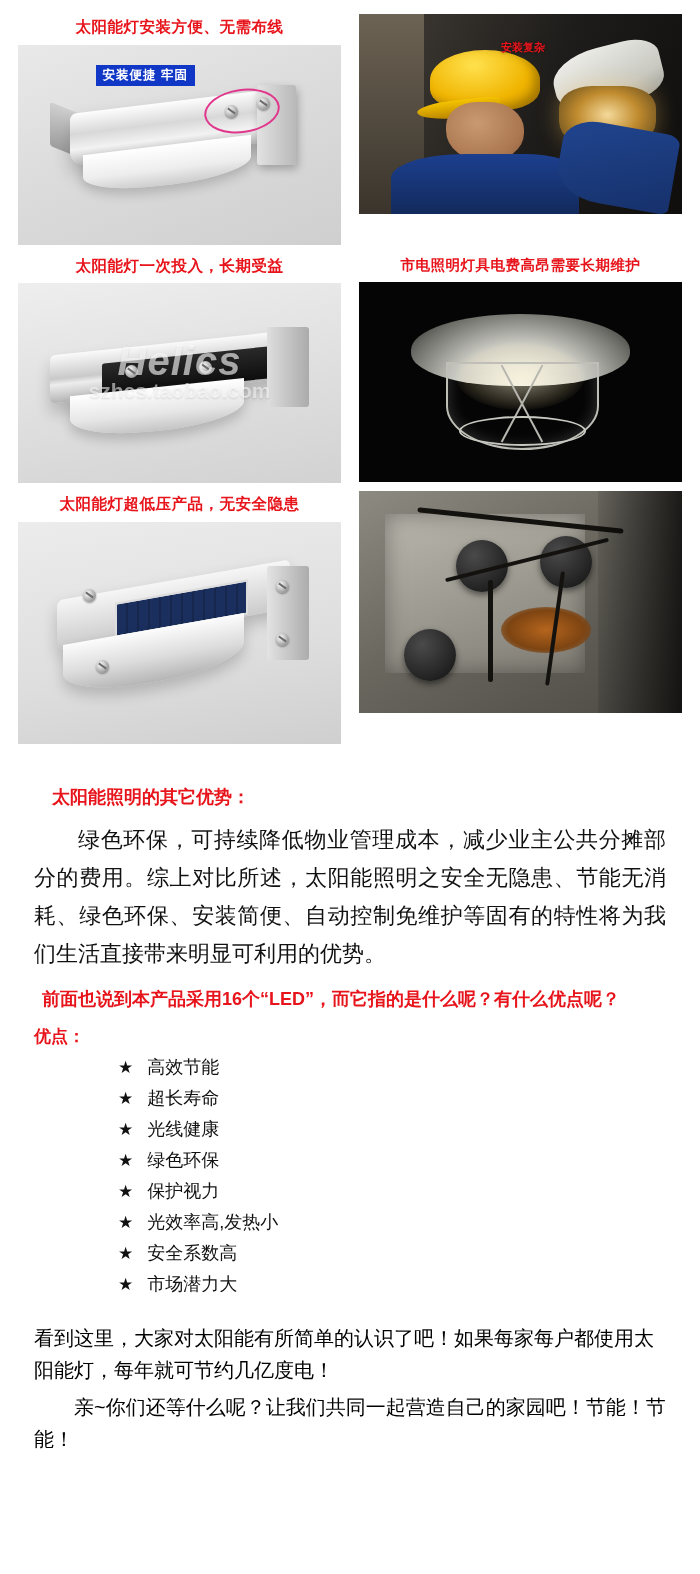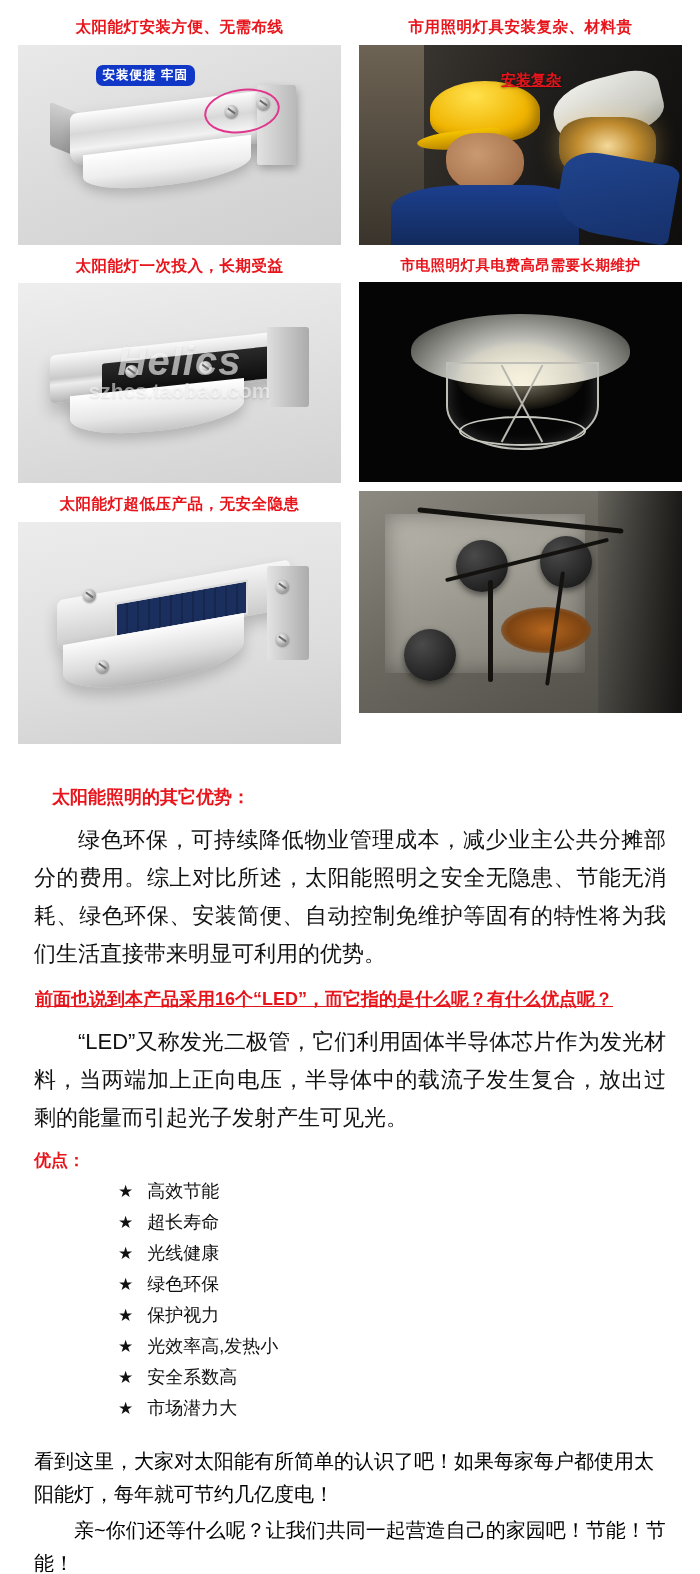--- a/index.html
+++ b/index.html
@@ -126,25 +126,24 @@
   .ellipse-mark {
     position: absolute;
     border: 2px solid #e0368c;
     border-radius: 50%;
     width: 72px; height: 40px;
     transform: rotate(-8deg);
   }
   .redlabel {
     position:absolute;
     color:#e8141b;
-    font-size:15px;
+    font-size:11px;
     font-weight:bold;
     text-shadow: 0 0 3px rgba(0,0,0,.55);
     white-space: nowrap;
-    text-decoration: underline;
   }
 
   
   .p-worker {
     background: linear-gradient(180deg,#2b2b2b 0%, #1b1b1b 100%);
   }
   .w-wall {
     position:absolute; inset:0;
     background:
       linear-gradient(110deg, rgba(70,64,56,.9) 0%, rgba(30,28,26,.95) 55%, rgba(15,14,13,1) 100%);
@@ -380,21 +379,21 @@
   .content {
     padding: 18px 34px 30px 34px;
   }
   .head-red {
     color: #e8141b;
     font-size: 18px;
     font-weight: bold;
     margin: 14px 0 10px 18px;
     line-height: 1.5;
   }
-  .head-red.block { margin-left: 1px; text-decoration: underline; }
+  .head-red.block { margin-left: 8px; }
   .para {
     font-size: 22px;
     line-height: 1.72;
     color: #111;
     text-indent: 2em;
     margin: 6px 0 10px 0;
     text-align: justify;
   }
   .sub-red {
     color: #e8141b;
@@ -436,25 +435,24 @@
       <div class="col">
         <div class="caption">太阳能灯安装方便、无需布线</div>
         <div class="photo p-solar">
           <div class="lamp-arm"></div>
           <div class="lamp-body"></div>
           <div class="lamp-head"></div>
           <div class="lamp-bracket"></div>
           <div class="screw" style="right:22%; top:26%;"></div>
           <div class="screw" style="right:32%; top:30%;"></div>
           <div class="ellipse-mark" style="right:19%; top:22%;"></div>
-          <div class="tagbox" style="left:24%; top:10%;border-radius:7px;">安装便捷 牢固</div>
+          <div class="tagbox" style="left:24%; top:10%;">安装便捷 牢固</div>
         </div>
       </div>
       <div class="col">
-        <div class="caption">市用照明灯具安装复杂、材料贵</div>
         <div class="photo p-worker">
           <div class="w-wall"></div>
           <div class="w-panelL"></div>
           <div class="w-glove"></div>
           <div class="w-lamp"></div>
           <div class="w-helmet"></div>
           <div class="w-brim"></div>
           <div class="w-face"></div>
           <div class="w-shoulder"></div>
           <div class="w-arm"></div>
@@ -519,21 +517,20 @@
       </div>
     </div>
   </div>
 
   <div class="content">
 
     <div class="head-red">太阳能照明的其它优势：</div>
     <p class="para">绿色环保，可持续降低物业管理成本，减少业主公共分摊部分的费用。综上对比所述，太阳能照明之安全无隐患、节能无消耗、绿色环保、安装简便、自动控制免维护等固有的特性将为我们生活直接带来明显可利用的优势。</p>
 
     <div class="head-red block">前面也说到本产品采用16个“LED”，而它指的是什么呢？有什么优点呢？</div>
-    <p class="para">“LED”又称发光二极管，它们利用固体半导体芯片作为发光材料，当两端加上正向电压，半导体中的载流子发生复合，放出过剩的能量而引起光子发射产生可见光。</p>
 
     <div class="sub-red">优点：</div>
     <ul class="adv-list">
       <li>
           <span class="star">★</span>
           <span>高效节能</span>
         </li>
       <li>
           <span class="star">★</span>
           <span>超长寿命</span>

